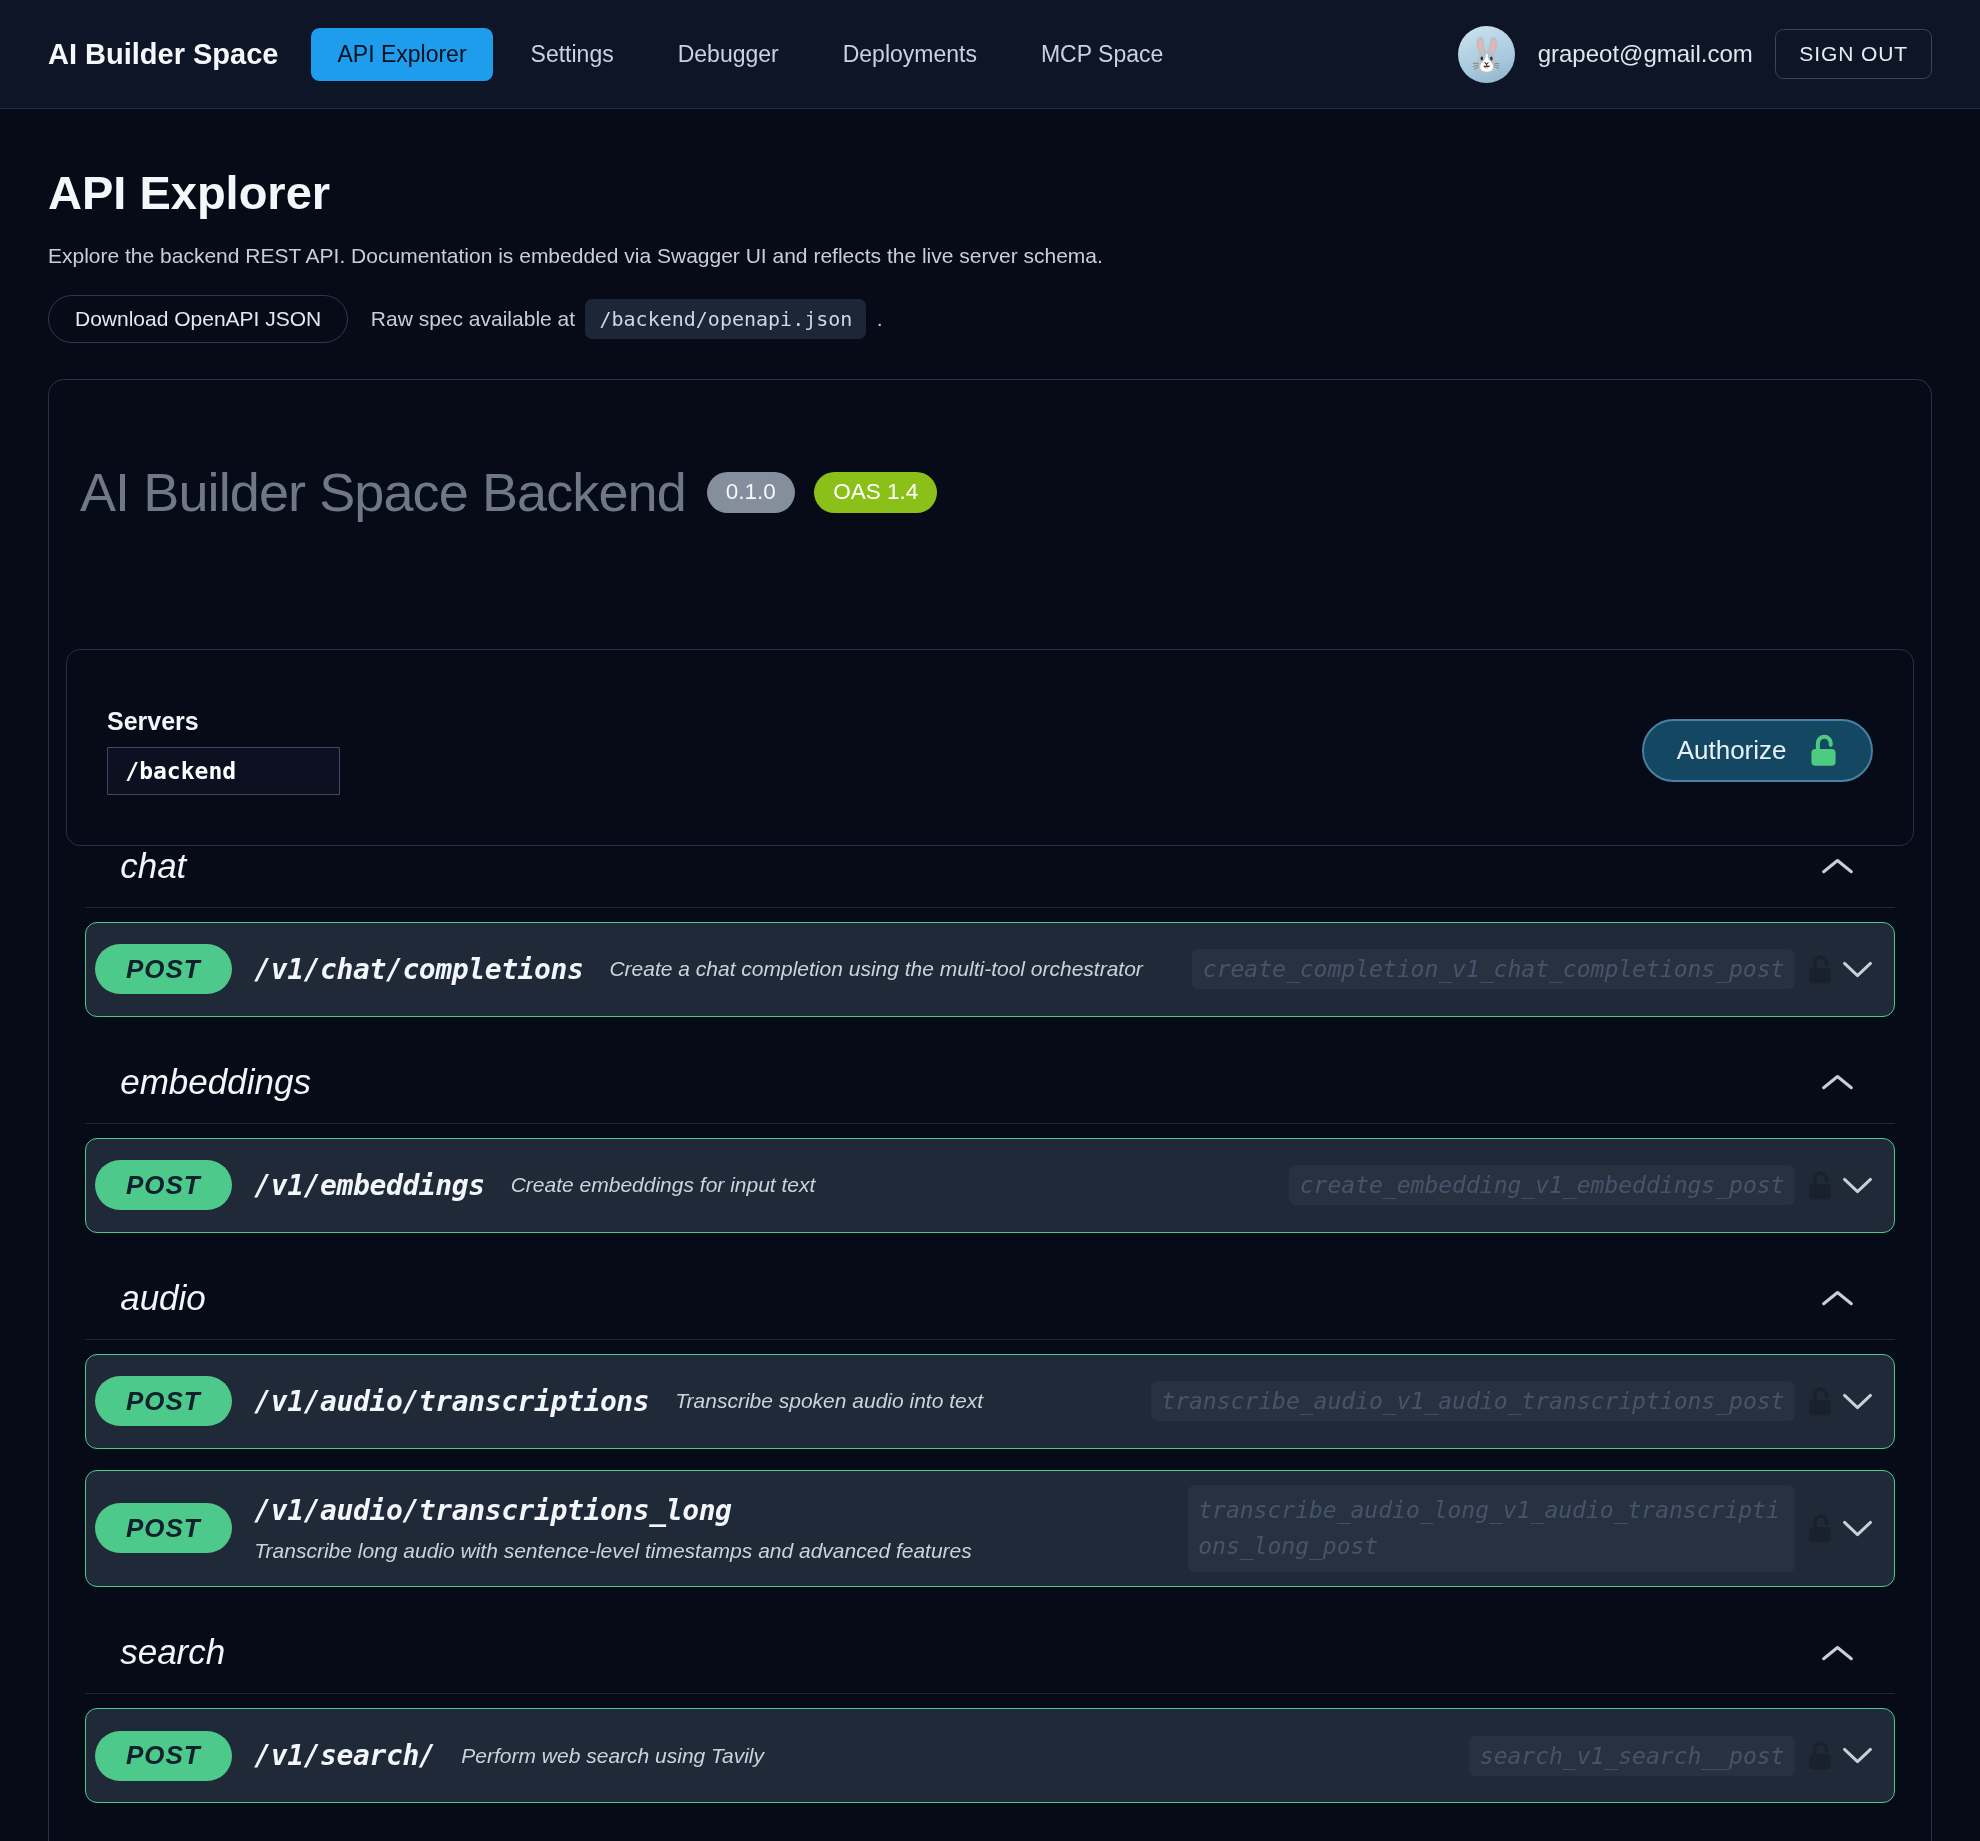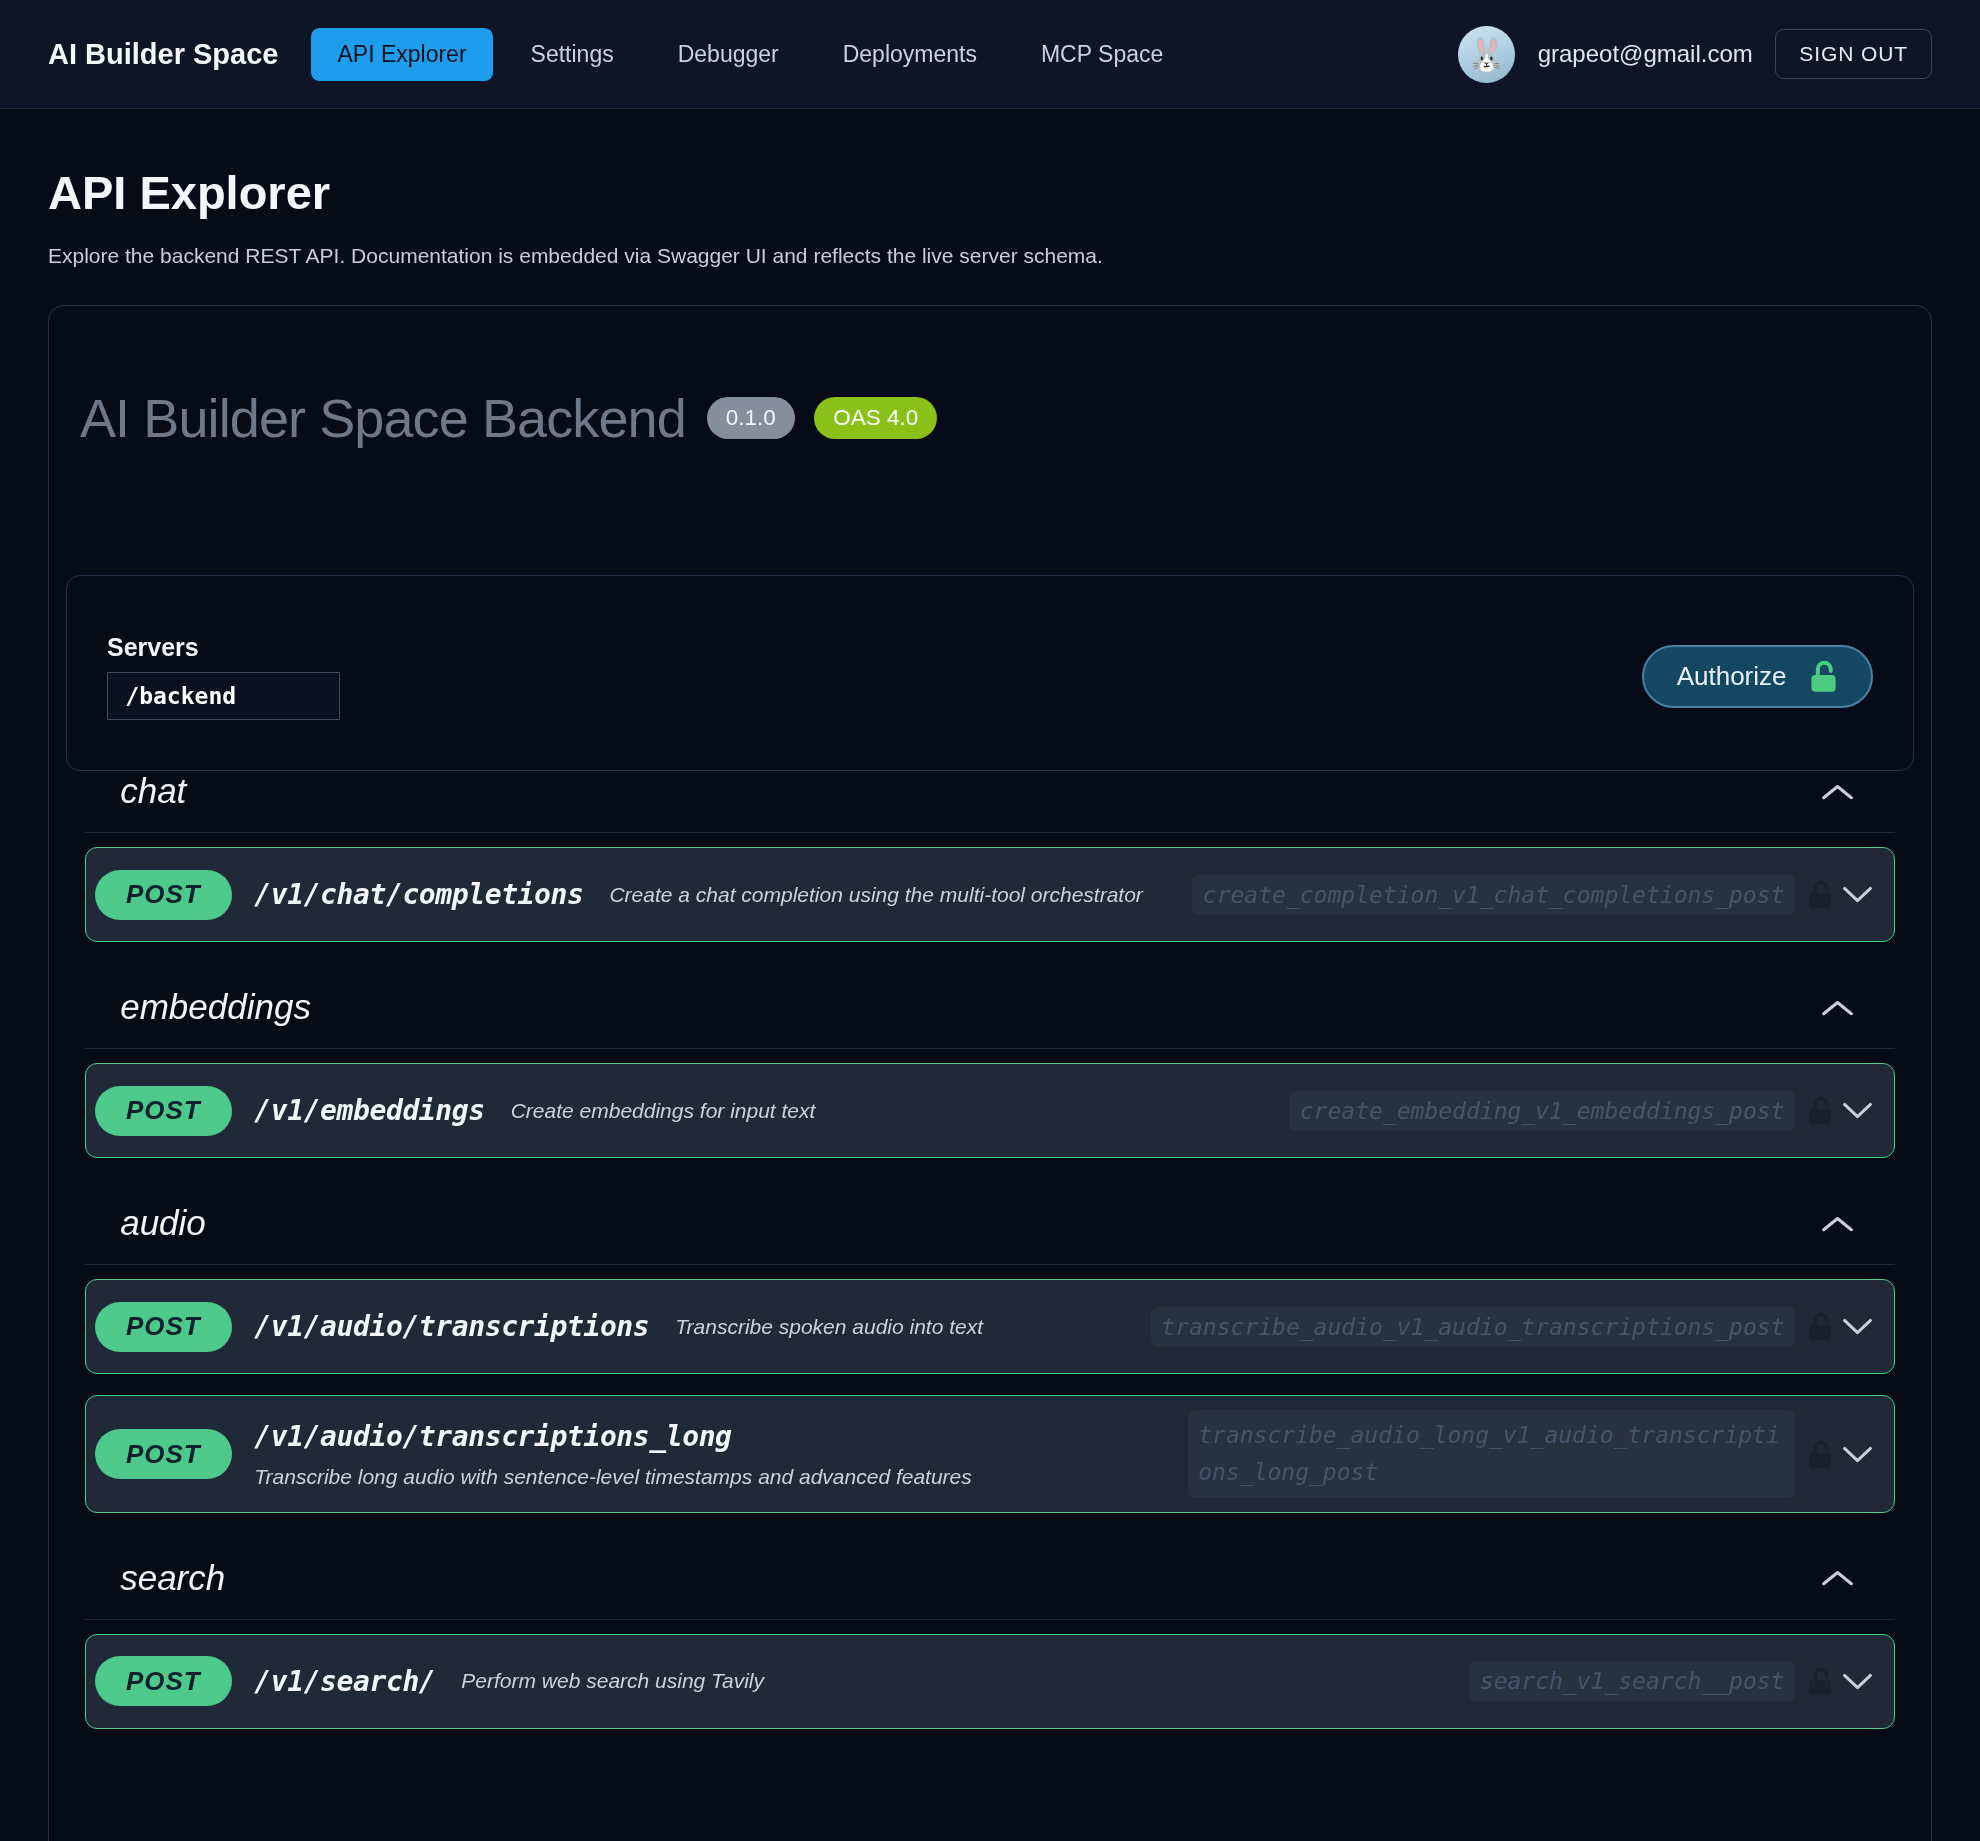--- a/index.html
+++ b/index.html
@@ -136,27 +136,35 @@
       <div class="avatar">🐰</div>
       <div class="email">grapeot@gmail.com</div>
       <button class="signout">SIGN OUT</button>
     </div>
   </header>
 
   <div class="main">
 
     <h1 class="page-title">API Explorer</h1>
     <div class="page-sub">Explore the backend REST API. Documentation is embedded via Swagger UI and reflects the live server schema.</div>
+    <div class="chips-row">
+      <button class="download-btn">Download OpenAPI JSON</button>
+      <div class="rawspec">
+        <span>Raw spec available at</span>
+        <span class="code-chip mono">/backend/openapi.json</span>
+        <span>.</span>
+      </div>
+    </div>
 
     <section class="swagger-panel">
 
       <div class="info-row">
         <h2 class="api-title">AI Builder Space Backend</h2>
         <span class="badge version">0.1.0</span>
-        <span class="badge oas">OAS 4.0</span>
+        <span class="badge oas">OAS 1.4</span>
       </div>
 
       <div class="scheme">
         <div>
           <div class="servers-label">Servers</div>
           <div class="server-select mono">/backend</div>
         </div>
         <button class="authorize-btn">
           <span>Authorize</span>
           <span style="display:flex;color:#4ccb81;">

